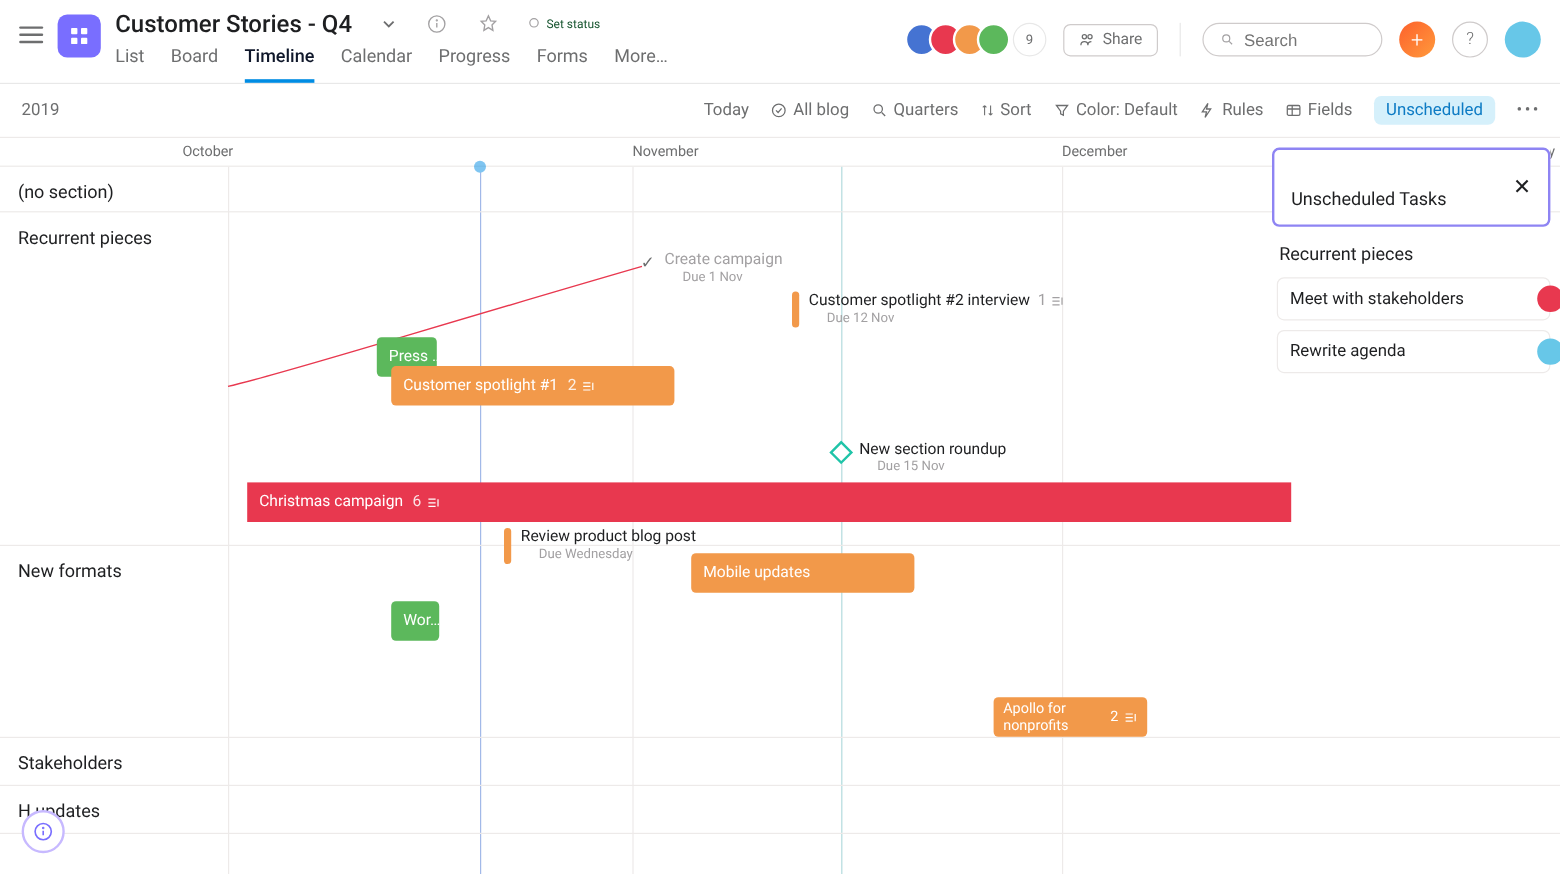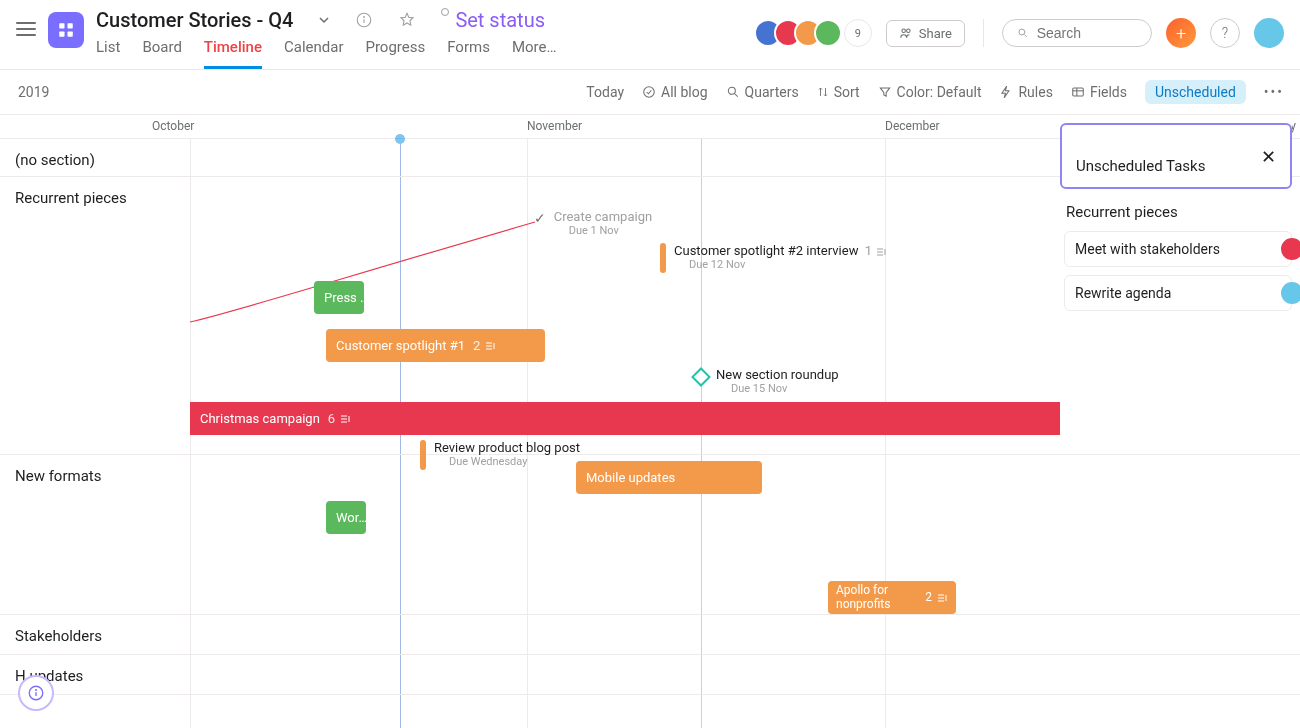--- a/index.html
+++ b/index.html
@@ -9,25 +9,25 @@
 .topbar { display: flex; align-items: flex-start; padding: 8px 16px 0 16px; border-bottom: 1px solid #e8e8e8; height: 70px; }
 .left-cluster { display: flex; align-items: flex-start; gap: 12px; }
 .hamburger { display:flex; flex-direction:column; gap:4px; cursor:pointer; padding-top: 14px; }
 .hamburger span { display:block; width:20px; height:2px; background:#6d6e6f; border-radius:1px; }
 .project-icon { width: 36px; height: 36px; border-radius: 8px; background: #796eff; display:flex; align-items:center; justify-content:center; margin-top: 4px; }
 .project-icon svg { fill:#fff; }
 .title-block { display:flex; flex-direction:column; }
 .title-row { display:flex; align-items:center; gap: 25px; }
 .project-title { font-size: 20px; font-weight: 500; color:#1e1f21; }
 .title-icon { color:#6d6e6f; display:flex; align-items:center; cursor:pointer; }
-.set-status { display:flex; gap:6px; color:#8b5cf6; cursor:pointer; font-size:20px; }
+.set-status { display:flex; gap:6px; color:#14532d; cursor:pointer; font-size:10px; }
 .set-status .dot { width:8px; height:8px; border:1.5px solid #a2a0a2; border-radius:50%; }
 .tabs { display:flex; gap:22px; margin-top: 6px; }
 .tab { color:#6d6e6f; padding-bottom:10px; cursor:pointer; font-size:15px; }
-.tab.active { color:#ef4444; border-bottom: 3px solid #008ce3; font-weight:500; }
+.tab.active { color:#0f172a; border-bottom: 3px solid #008ce3; font-weight:500; }
 
 .right-cluster { margin-left:auto; display:flex; align-items:center; gap:14px; padding-top:10px; }
 .avatars { display:flex; align-items:center; }
 .avatar { width:28px; height:28px; border-radius:50%; border:2px solid #fff; margin-left:-8px; background:#ccc; display:flex; align-items:center; justify-content:center; font-size:11px; color:#fff; font-weight:600; }
 .avatar.count { background:#fff; color:#6d6e6f; border:1px solid #e8e8e8; font-weight:400; margin-left: 2px; }
 .share-btn { border:1px solid #cfcbcb; border-radius:6px; padding:5px 12px; display:flex; align-items:center; gap:6px; cursor:pointer; color:#6d6e6f; font-size:13px; }
 .divider-v { width:1px; height:28px; background:#e8e8e8; margin:0 4px; }
 .search-box { border:1px solid #cfcbcb; border-radius:16px; padding:5px 14px; display:flex; align-items:center; gap:8px; width:150px; color:#6d6e6f; }
 .search-box input { border:none; outline:none; width:100%; font-size:14px; background:transparent; }
 .circle-btn { width:30px; height:30px; border-radius:50%; display:flex; align-items:center; justify-content:center; cursor:pointer; color:#fff; font-size:18px; font-weight:300; }
@@ -55,21 +55,21 @@
 .today-dot { position:absolute; width:10px; height:10px; border-radius:50%; background:#008ce3; top:-5px; left:-5px; }
 
 .sections { position:absolute; top:24px; left:0; right:0; }
 .section-row { border-bottom:1px solid #edeae9; position:relative; }
 .section-label { position:absolute; left:15px; top:12px; color:#1e1f21; font-size:15px; }
 
 
 .task-bar { position:absolute; height:33px; border-radius:4px; color:#fff; font-size:13px; display:flex; align-items:center; padding:0 10px; cursor:pointer; overflow:hidden; white-space:nowrap; }
 .task-bar.green { background:#5cb85c; }
 .task-bar.orange { background:#f2994a; }
-.task-bar.red { background:#e8384f; }
+.task-bar.red { background:#e8384f;margin-left:16px; }
 .task-bar .count { margin-left:8px; opacity:0.85; }
 
 .milestone-wrap { position:absolute; display:flex; align-items:flex-start; gap:8px; cursor:pointer; }
 .ms-bar { width:6px; height:30px; border-radius:3px; }
 .ms-bar.orange { background:#f2994a; }
 .ms-diamond { width:14px; height:14px; transform:rotate(45deg); border:2px solid #1fc4a8; background:#fff; margin-top:3px; }
 .ms-check { color:#6d6e6f; margin-top:1px; }
 .ms-text { display:flex; flex-direction:column; }
 .ms-title { font-size:13px; color:#1e1f21; }
 .ms-sub { font-size:11px; color:#a2a0a2;padding-left:15px; }
@@ -269,21 +269,21 @@
                 <path d="M4 6h12M4 12h12M4 18h12M20 6v12"></path>
               </svg></span>
           <span class="ms-sub">Due 12 Nov</span>
         </div>
       </div>
 
       <div class="task-bar green" style="left:314px; top:104px; width:50px">
         <span>Press …</span>
       </div>
 
-      <div class="task-bar orange" style="left:326px; top:152px; width:219px">
+      <div class="task-bar orange" style="left:326px; top:128px; width:236px">
         <span>Customer spotlight #1</span>
         <span class="count">2</span>
         <svg style="margin-left:4px" width="12" height="12" viewBox="0 0 24 24" fill="none" stroke="#fff" stroke-width="2">
             <path d="M4 6h12M4 12h12M4 18h12M20 6v12"></path>
           </svg>
       </div>
 
       <div class="milestone-wrap" style="left:694px; top:190px">
         <div class="ms-diamond"></div>
         <div class="ms-text">

